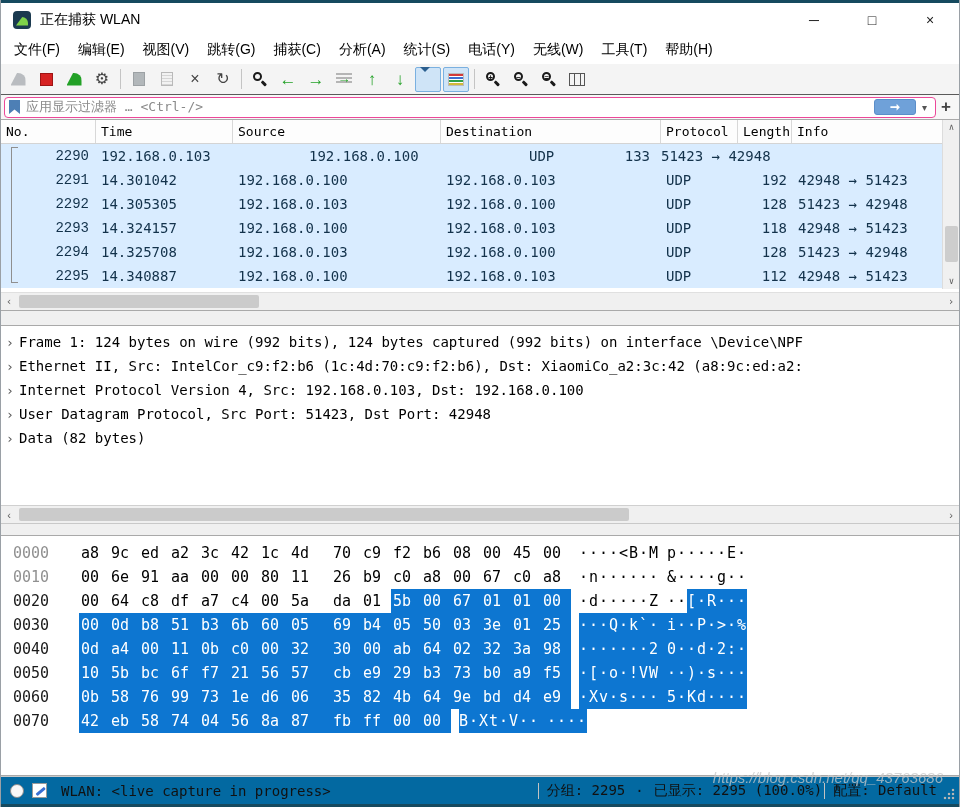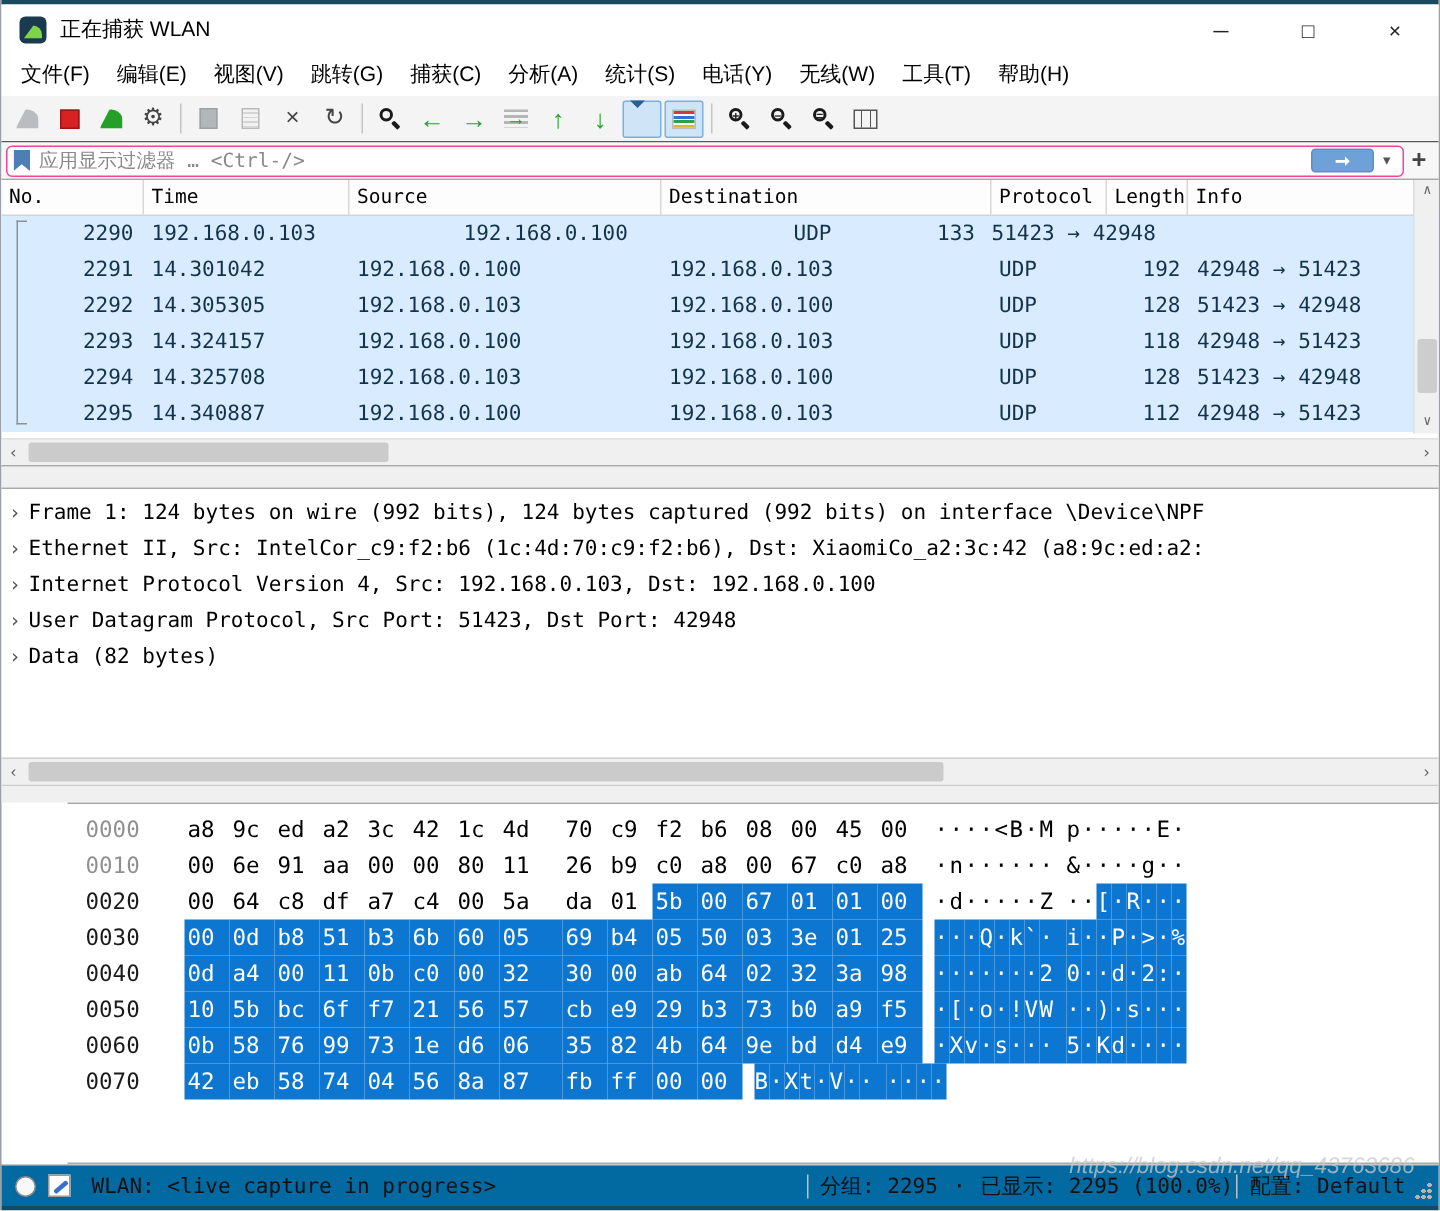--- a/index.html
+++ b/index.html
@@ -54,21 +54,21 @@
   .caret-btn { color:#555; font-size:10px; padding:0 6px; flex:none; }
   .plus-btn { width:20px; text-align:center; color:#444; font-size:17px; font-weight:bold; flex:none; }
 
   
   .packet-pane { height:192px; flex:none; border:1px solid #a9a9a9; border-left:none; border-right:none; background:#fff; position:relative; display:flex; flex-direction:column; font-family:"DejaVu Sans Mono", monospace; }
   .pl-header { height:24px; flex:none; display:flex; background:#fdfdfd; border-bottom:1px solid #d4d4d4; font-size:13px; color:#000; }
   .pl-header .cell { border-right:1px solid #d8d8d8; display:flex; align-items:center; padding-left:5px; }
   .pl-rows { position:relative; flex:none; }
   .pl-row { height:24px; display:flex; background:#d9ecff; color:#13324b; font-size:14px; }
   .pl-row .cell { display:flex; align-items:center; white-space:nowrap; overflow:hidden; }
-  .c-no { width:95px; justify-content:flex-end; padding-right:7px; }
+  .c-no { width:95px; justify-content:flex-end; padding-right:7px;font-family:Liberation Mono, monospace; }
   .c-time { width:137px; padding-left:5px; }
   .c-src { width:208px; padding-left:5px; }
   .c-dst { width:220px; padding-left:5px; }
   .c-proto { width:77px; padding-left:5px; }
   .c-len { width:54px; justify-content:flex-end; padding-right:5px; }
   .c-info { flex:1; padding-left:6px; }
   .h-no { width:95px; } .h-time { width:137px; } .h-src { width:208px; } .h-dst { width:220px; } .h-proto { width:77px; } .h-len { width:54px; } .h-info { flex:1; }
   .bracket { position:absolute; left:10px; top:3px; width:7px; height:136px; border-left:1px solid #8f8f8f; border-bottom:1px solid #8f8f8f; border-top:1px solid #8f8f8f; }
   .vscroll { position:absolute; right:0; top:0; bottom:21px; width:17px; background:#f0f0f0; border-left:1px solid #dcdcdc; }
   .vscroll .arr { position:absolute; left:0; width:17px; height:15px; color:#606060; font-size:9px; text-align:center; line-height:15px; }
@@ -83,21 +83,21 @@
   .splitter1 { height:14px; background:#f0f0f0; flex:none; }
   .splitter2 { height:12px; background:#f0f0f0; flex:none; border-top:1px solid #c9c9c9; }
 
   
   .details-pane { height:180px; flex:none; background:#fff; border-top:1px solid #a9a9a9; padding-top:4px; overflow:hidden; font-family:"DejaVu Sans Mono", monospace; }
   .detail-line { height:24px; display:flex; align-items:center; white-space:nowrap; font-size:14px; color:#000; }
   .expander { width:18px; text-align:center; color:#555; font-size:13px; flex:none; }
   .detail-hscroll { height:18px; flex:none; background:#f0f0f0; position:relative; border-top:1px solid #d0d0d0; }
 
   
-  .hex-pane { height:241px; flex:none; background:#fff; border-top:1px solid #a9a9a9; border-bottom:1px solid #a9a9a9; padding-top:5px; overflow:hidden; font-family:"DejaVu Sans Mono", monospace; font-size:15px;margin-left:44px; }
+  .hex-pane { height:241px; flex:none; background:#fff; border-top:1px solid #a9a9a9; border-bottom:1px solid #a9a9a9; padding-top:5px; overflow:hidden; font-family:"DejaVu Sans Mono", monospace; font-size:15px; }
   .hex-row { height:24px; display:flex; align-items:center; white-space:nowrap; }
   .hx-offset { display:inline-block; width:40px; margin-left:12px; color:#909090; flex:none; }
   .hx-offset.strong { color:#1a1a1a; }
   .hx-bytes { margin-left:26px; display:flex; flex:none; }
   .hb { display:inline-block; width:30px; padding:3px 0 3px 2px; }
   .hb.gap8 { width:42px; }
   .hx-ascii { margin-left:8px; display:flex; flex:none; }
   .ha { display:inline-block; width:10px; padding:3px 0; text-align:left; }
   .ha.gap8 { width:18px; }
   .sel { background:#0d76d1; color:#fff; }

